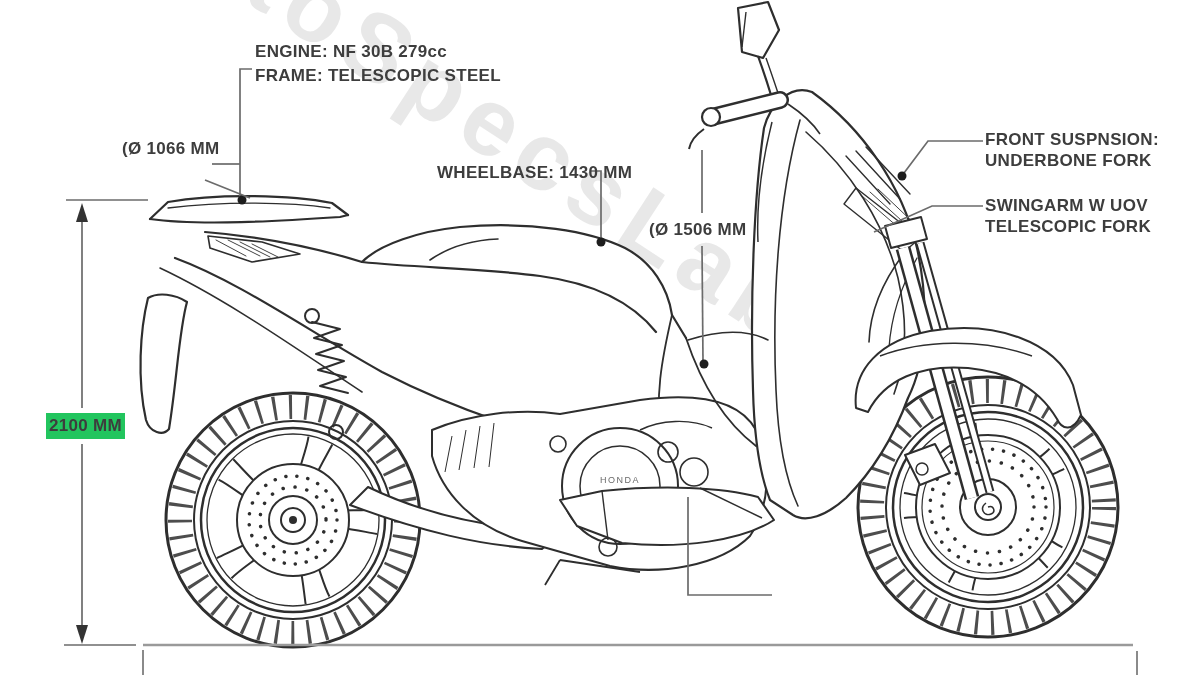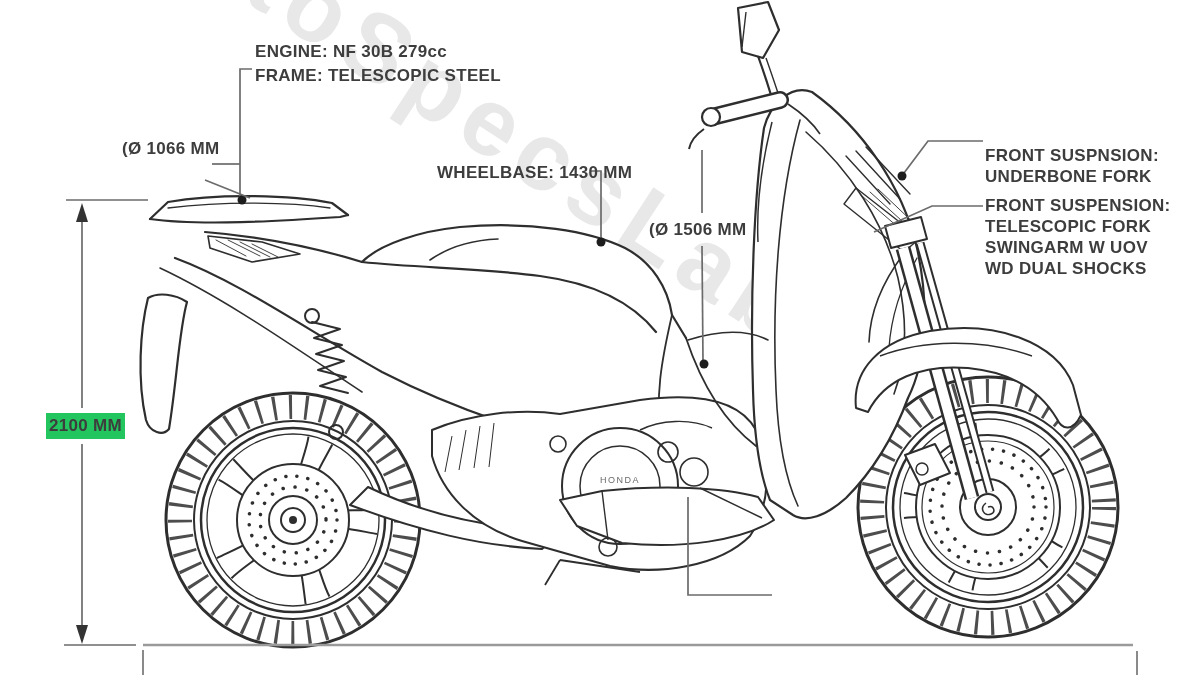--- a/index.html
+++ b/index.html
@@ -215,25 +215,23 @@
   </div>
 
   <div class="lbl" style="left:122px;top:137px;">(Ø 1066 MM</div>
 
   <div class="lbl" style="left:437px;top:161px;">WHEELBASE: 1430 MM</div>
 
   <div class="lbl" style="left:649px;top:218px;text-align:right;">(Ø 1506 MM</div>
 
   <div class="lbl bgwhite" style="left:46px;top:413px;">2100 MM</div>
 
-  <div class="lbl small-lh" style="left:985px;top:129px;margin-top:16px;">
+  <div class="lbl small-lh" style="left:985px;top:129px;">
     <span class="ln">FRONT SUSPNSION:</span>
     <span class="ln">UNDERBONE FORK</span>
   </div>
 
   <div class="lbl small-lh" style="left:985px;top:195px;">
-    <span class="ln">FRONT SUSPENSION:</span>
+    <span class="ln">SWINGARM W UOV</span>
     <span class="ln">TELESCOPIC FORK</span>
-    <span class="ln">SWINGARM W UOV</span>
-    <span class="ln">WD DUAL SHOCKS</span>
   </div>
 
 </div>
 
 </body></html>

